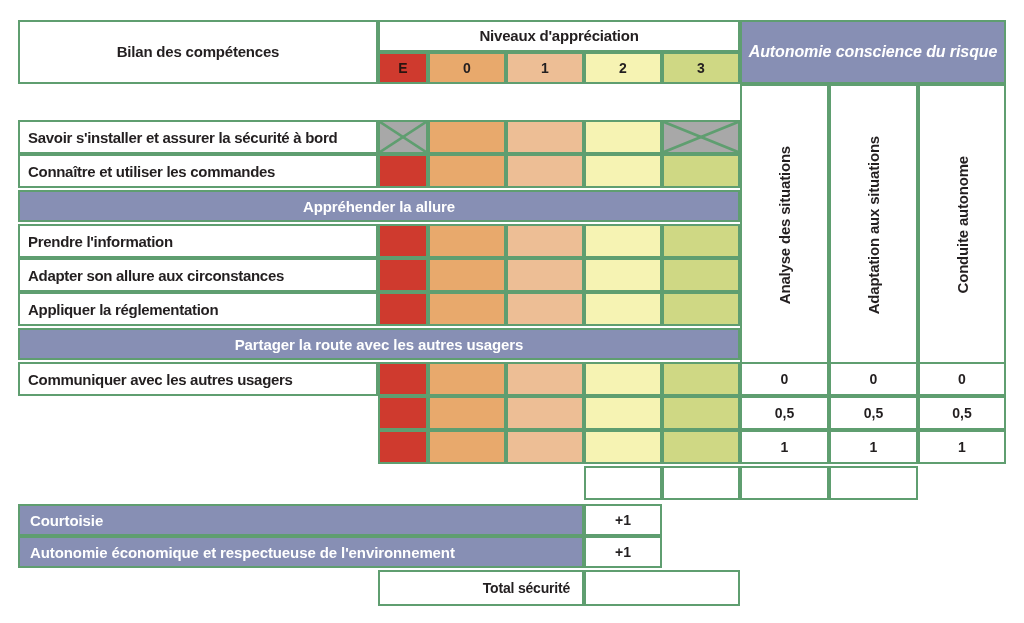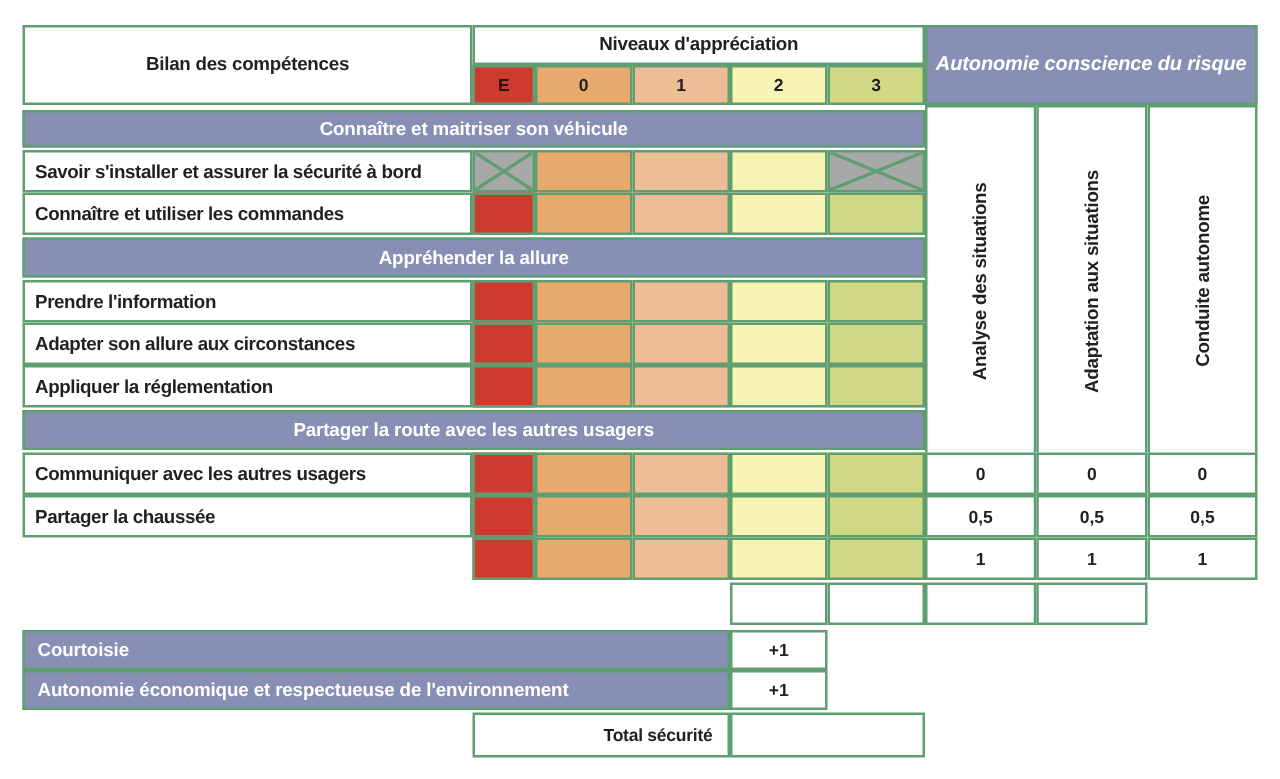--- a/index.html
+++ b/index.html
@@ -150,23 +150,20 @@
   <div class="vcell" style="left:740px; top:84px; width:89px; height:282px;">
     <span class="vtext">Analyse des situations</span>
   </div>
   <div class="vcell" style="left:829px; top:84px; width:89px; height:282px;">
     <span class="vtext">Adaptation aux situations</span>
   </div>
   <div class="vcell" style="left:918px; top:84px; width:88px; height:282px;">
     <span class="vtext">Conduite autonome</span>
   </div>
 
-  <div class="band cell band-title" style="left:18px; top:88px; width:722px; height:30px;">
-    <span class="txt-white">Connaître et maitriser son véhicule</span>
-  </div>
 
   <div class="cell c-left" style="left:18px; top:120px; width:360px; height:34px;">
     <span class="txt-skill">Savoir s'installer et assurer la sécurité à bord</span>
   </div>
   <div class="cell sw-na" style="left:378px; top:120px; width:50px; height:34px;">
     <span class="cross">
       <svg viewBox="0 0 50 34" preserveAspectRatio="none">
         <line x1="0" y1="0" x2="50" y2="34" stroke="#5f9e70" stroke-width="3"></line>
         <line x1="50" y1="0" x2="0" y2="34" stroke="#5f9e70" stroke-width="3"></line>
       </svg>
@@ -239,23 +236,20 @@
   <div class="cell c-center" style="left:740px; top:362px; width:89px; height:34px;">
     <span class="txt-num">0</span>
   </div>
   <div class="cell c-center" style="left:829px; top:362px; width:89px; height:34px;">
     <span class="txt-num">0</span>
   </div>
   <div class="cell c-center" style="left:918px; top:362px; width:88px; height:34px;">
     <span class="txt-num">0</span>
   </div>
 
-  <div class="cell c-left" style="left:18px; top:396px; width:360px; height:34px;">
-    <span class="txt-skill">Partager la chaussée</span>
-  </div>
   <div class="cell sw-e" style="left:378px; top:396px; width:50px; height:34px;"></div>
   <div class="cell sw-0" style="left:428px; top:396px; width:78px; height:34px;"></div>
   <div class="cell sw-1" style="left:506px; top:396px; width:78px; height:34px;"></div>
   <div class="cell sw-2" style="left:584px; top:396px; width:78px; height:34px;"></div>
   <div class="cell sw-3" style="left:662px; top:396px; width:78px; height:34px;"></div>
   <div class="cell c-center" style="left:740px; top:396px; width:89px; height:34px;">
     <span class="txt-num">0,5</span>
   </div>
   <div class="cell c-center" style="left:829px; top:396px; width:89px; height:34px;">
     <span class="txt-num">0,5</span>

